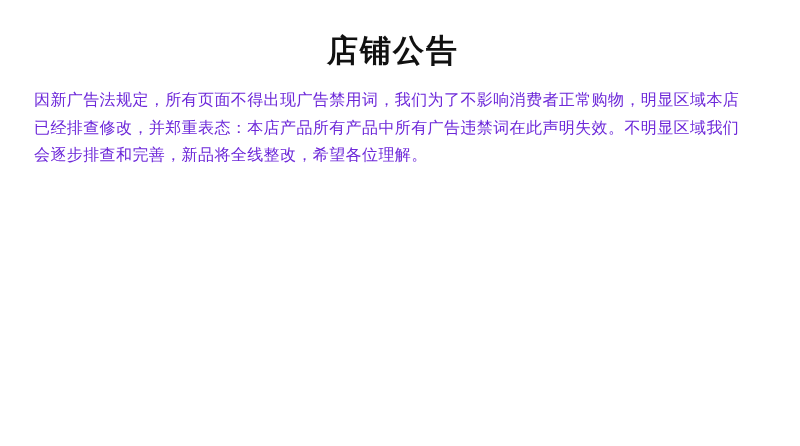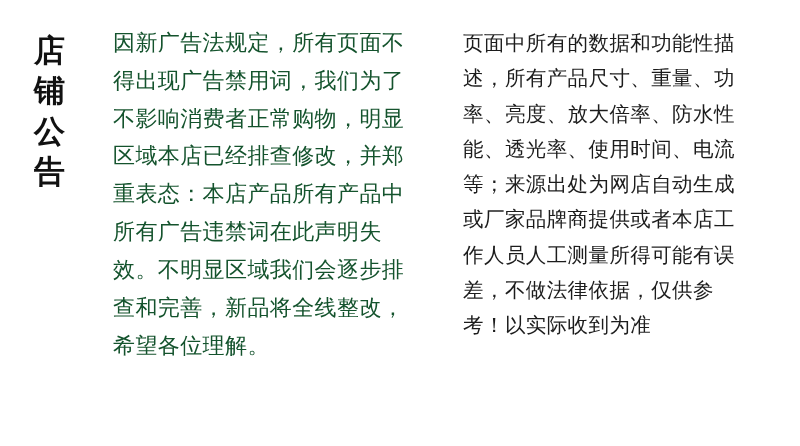--- a/index.html
+++ b/index.html
@@ -13,36 +13,35 @@
     font-family: "DejaVu Sans", "Liberation Sans", sans-serif;
     color: #1a1a1a;
     overflow: hidden;
   }
   .announcement {
     width: 800px;
     height: 446px;
     box-sizing: border-box;
     padding: 24px 48px 0 34px;
     display: flex;
-    flex-direction: row;
-    gap: 46px;
+    flex-direction: column;
   }
   .title {
     text-align: center;
     font-size: 31px;
     font-weight: bold;
     letter-spacing: 2px;
     color: #111111;
     margin: 6px 0 16px 0;
     line-height: 1.3;
   }
   .body-block {
-    font-size: 22px;
+    font-size: 16px;
     line-height: 1.72;
-    color: #14532d;
+    color: #6d28d9;
     letter-spacing: 0.4px;
     text-align: left;
   }
   .section-heading {
     font-size: 20.5px;
     line-height: 1.6;
     color: #1c1c1c;
     letter-spacing: 0.4px;
     margin-top: 16px;
   }
@@ -53,14 +52,13 @@
     letter-spacing: 0.4px;
     margin-top: 2px;
   }
 </style>
 </head>
 <body>
 
 <div class="announcement">
   <div class="title">店铺公告</div>
   <div class="body-block">因新广告法规定，所有页面不得出现广告禁用词，我们为了不影响消费者正常购物，明显区域本店已经排查修改，并郑重表态：本店产品所有产品中所有广告违禁词在此声明失效。不明显区域我们会逐步排查和完善，新品将全线整改，希望各位理解。</div>
-  <div class="disclaimer-block">页面中所有的数据和功能性描述，所有产品尺寸、重量、功率、亮度、放大倍率、防水性能、透光率、使用时间、电流等；来源出处为网店自动生成或厂家品牌商提供或者本店工作人员人工测量所得可能有误差，不做法律依据，仅供参考！以实际收到为准</div>
 </div>
 
 </body></html>

